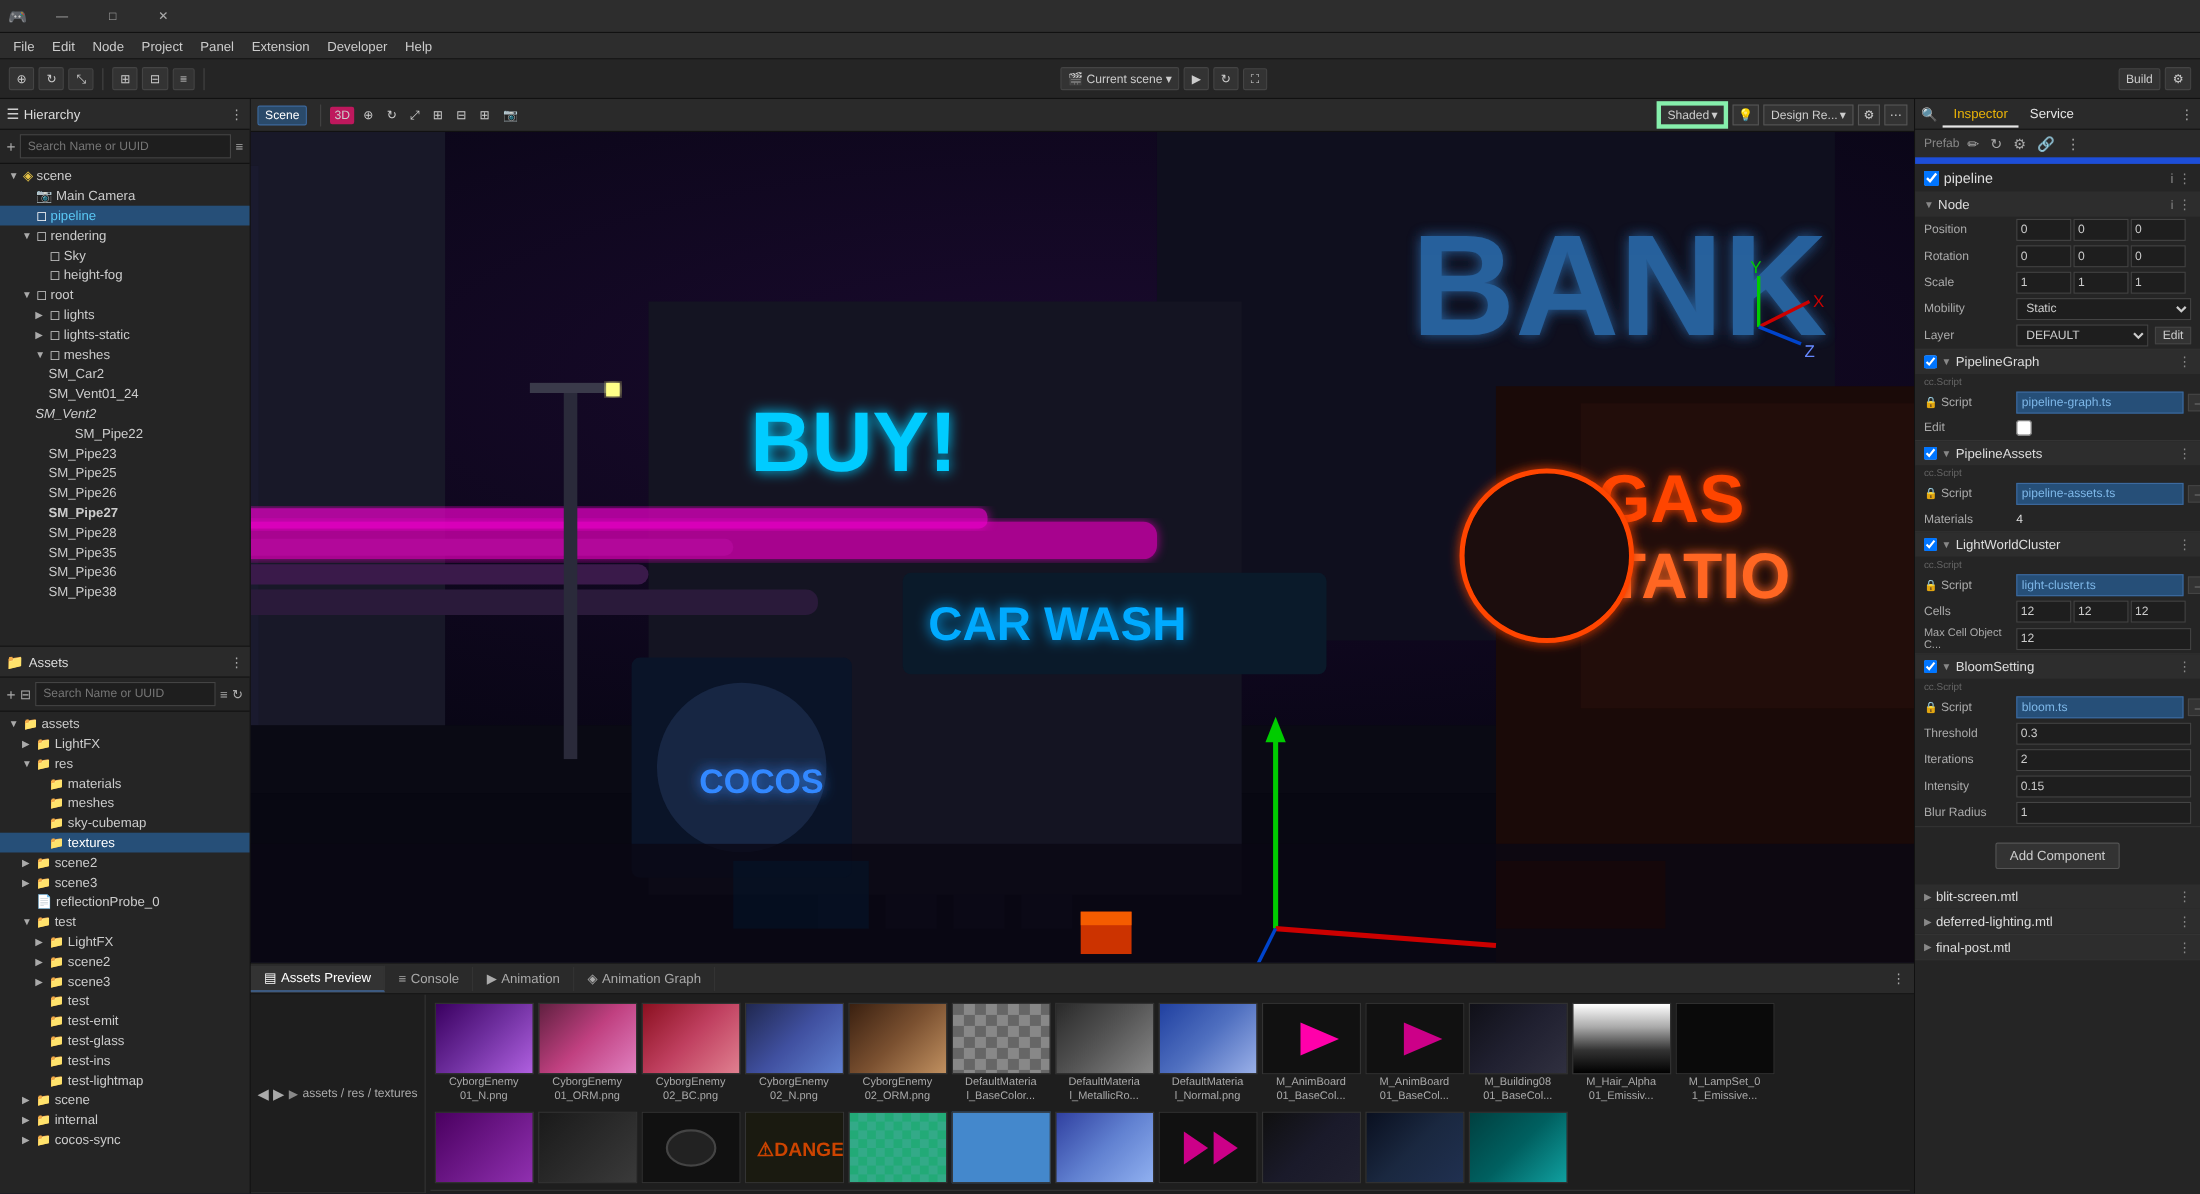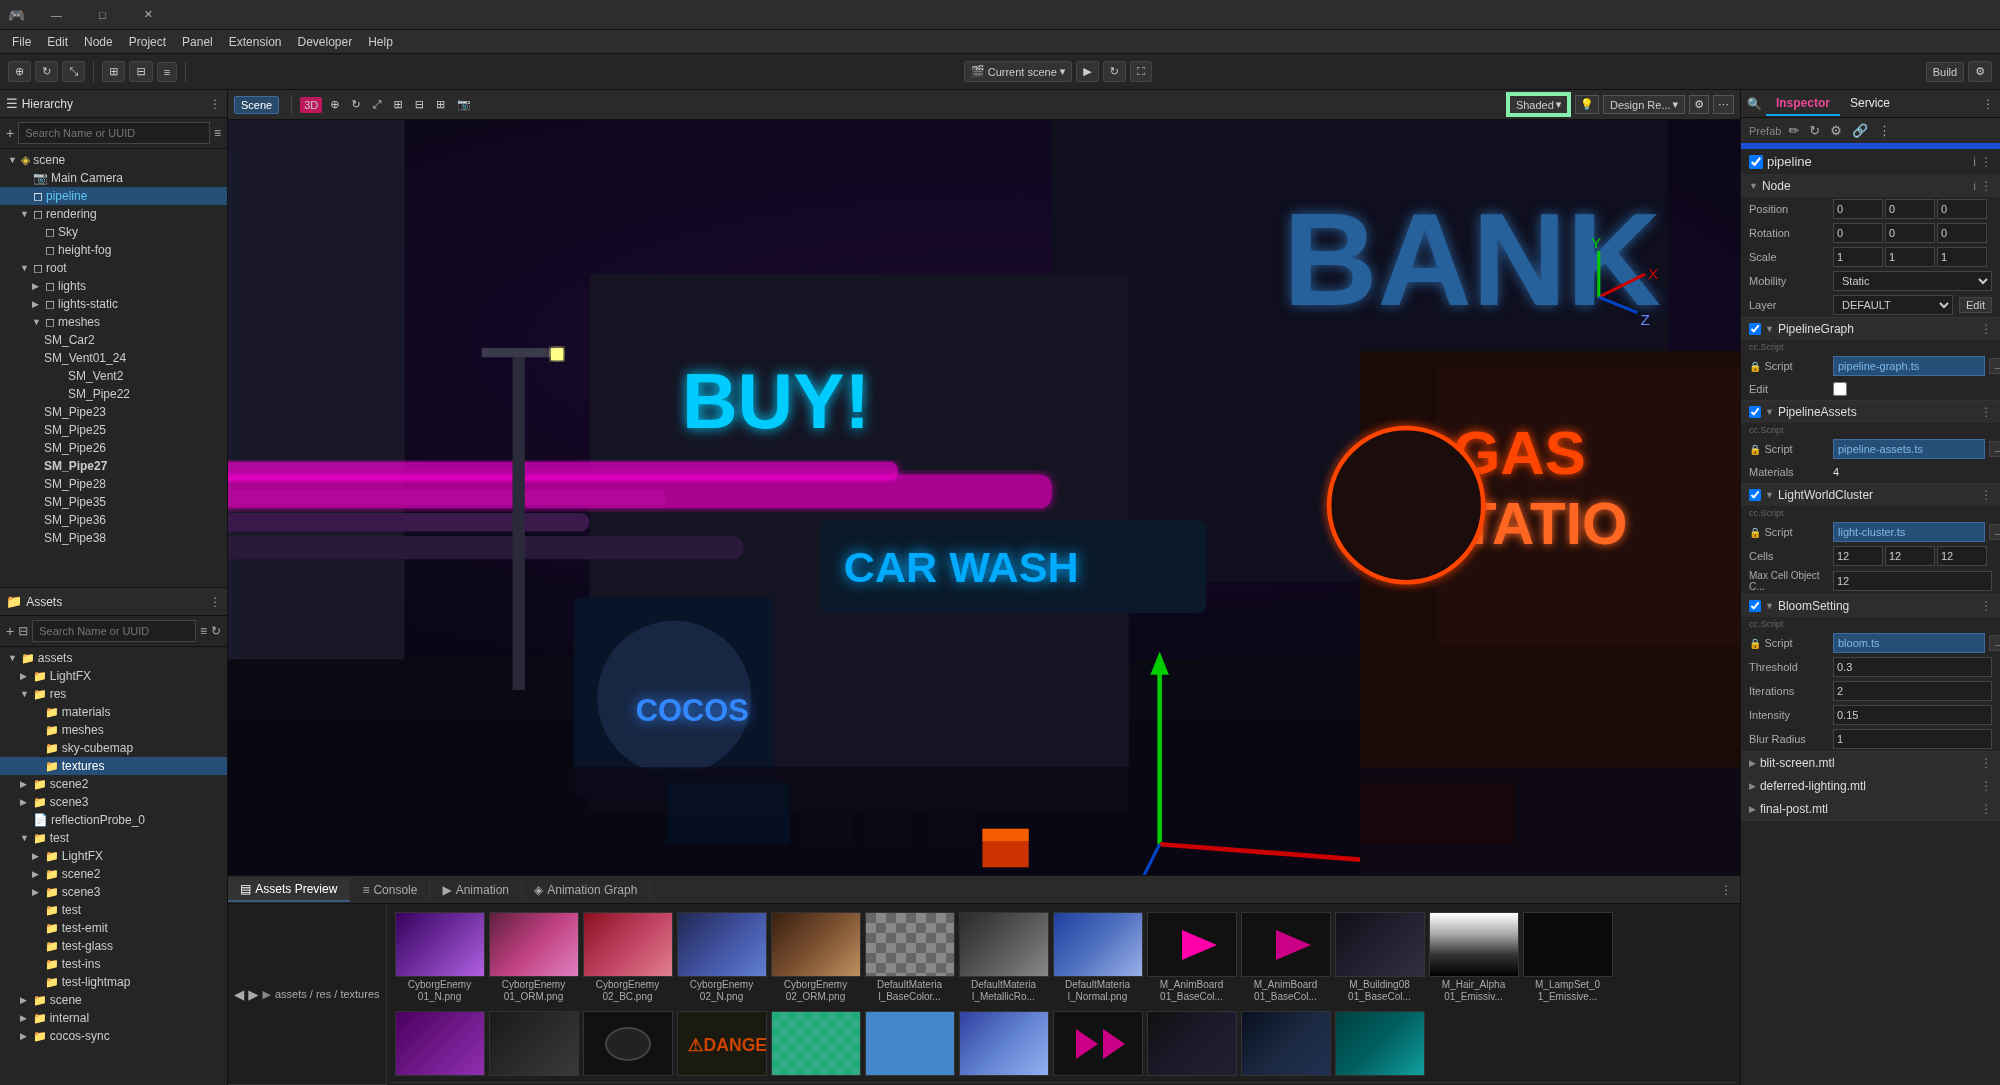--- a/index.html
+++ b/index.html
@@ -69,21 +69,21 @@
     .script-field { background: #264f78; border: 1px solid #3d6a9f; color: #7db7e8; padding: 1px 4px; font-size: 11px; flex: 1; height: 20px; }
     .add-component-btn { background: #333; border: 1px solid #555; color: #ccc; padding: 4px 12px; cursor: pointer; font-size: 12px; display: block; margin: 8px auto; border-radius: 2px; }
     .lock-icon { color: #888; font-size: 10px; }
     .scroll-indicator { font-size: 9px; color: #666; padding: 2px 8px; }
 
     .folder-icon { color: #e8c547; font-size: 11px; }
 
     
     .inspector-tabs { display: flex; border-bottom: 1px solid #333; }
     .inspector-tab { padding: 4px 10px; cursor: pointer; font-size: 12px; color: #e5e5e5; }
-    .inspector-tab.active { color: #ec4899; border-bottom: 2px solid #0ea5e9; font-weight: bold; }
+    .inspector-tab.active { color: #eab308; border-bottom: 2px solid #e5e5e5; }
 
     .prefab-header { display: flex; align-items: center; gap: 4px; padding: 4px 8px; background: #2a2a2a; border-bottom: 6px solid #1d4ed8; }
     .prefab-icon-btn { background: none; border: none; color: #aaa; cursor: pointer; font-size: 13px; padding: 1px 3px; }
 
     .collapse-arrow { font-size: 9px; color: #888; }
 
     
     ::-webkit-scrollbar { width: 6px; height: 6px; }
     ::-webkit-scrollbar-track { background: #1a1a1a; }
     ::-webkit-scrollbar-thumb { background: #444; border-radius: 3px; }
@@ -203,21 +203,21 @@
         <span class="tree-arrow">▼</span>
         <span>◻</span>
         <span>meshes</span>
       </div>
       <div class="tree-item" style="padding-left:44px;">
         <span>SM_Car2</span>
       </div>
       <div class="tree-item" style="padding-left:44px;">
         <span>SM_Vent01_24</span>
       </div>
-      <div class="tree-item" style="padding-left:68px;">
+      <div class="tree-item" style="padding-left:32px;font-style:italic;">
         <span>SM_Vent2</span>
       </div>
       <div class="tree-item" style="padding-left:68px;">
         <span>SM_Pipe22</span>
       </div>
       <div class="tree-item" style="padding-left:44px;">
         <span>SM_Pipe23</span>
       </div>
       <div class="tree-item" style="padding-left:44px;">
         <span>SM_Pipe25</span>
@@ -842,20 +842,23 @@
       <div class="inspector-row">
         <span class="inspector-label">Intensity</span>
         <input class="xyz-input" value="0.15" style="flex: 1 1 0%;">
       </div>
       <div class="inspector-row">
         <span class="inspector-label">Blur Radius</span>
         <input class="xyz-input" value="1" style="flex: 1 1 0%;">
       </div>
     </div>
 
+    <div style="padding:6px 8px;text-align:center;">
+      <button class="add-component-btn">Add Component</button>
+    </div>
 
     <div class="inspector-section">
       <div class="inspector-section-header">
         <span class="collapse-arrow">▶</span>
         <span class="inspector-section-title">blit-screen.mtl</span>
         <span style="margin-left:auto;color:#888;cursor:pointer;">⋮</span>
       </div>
     </div>
     <div class="inspector-section">
       <div class="inspector-section-header">

